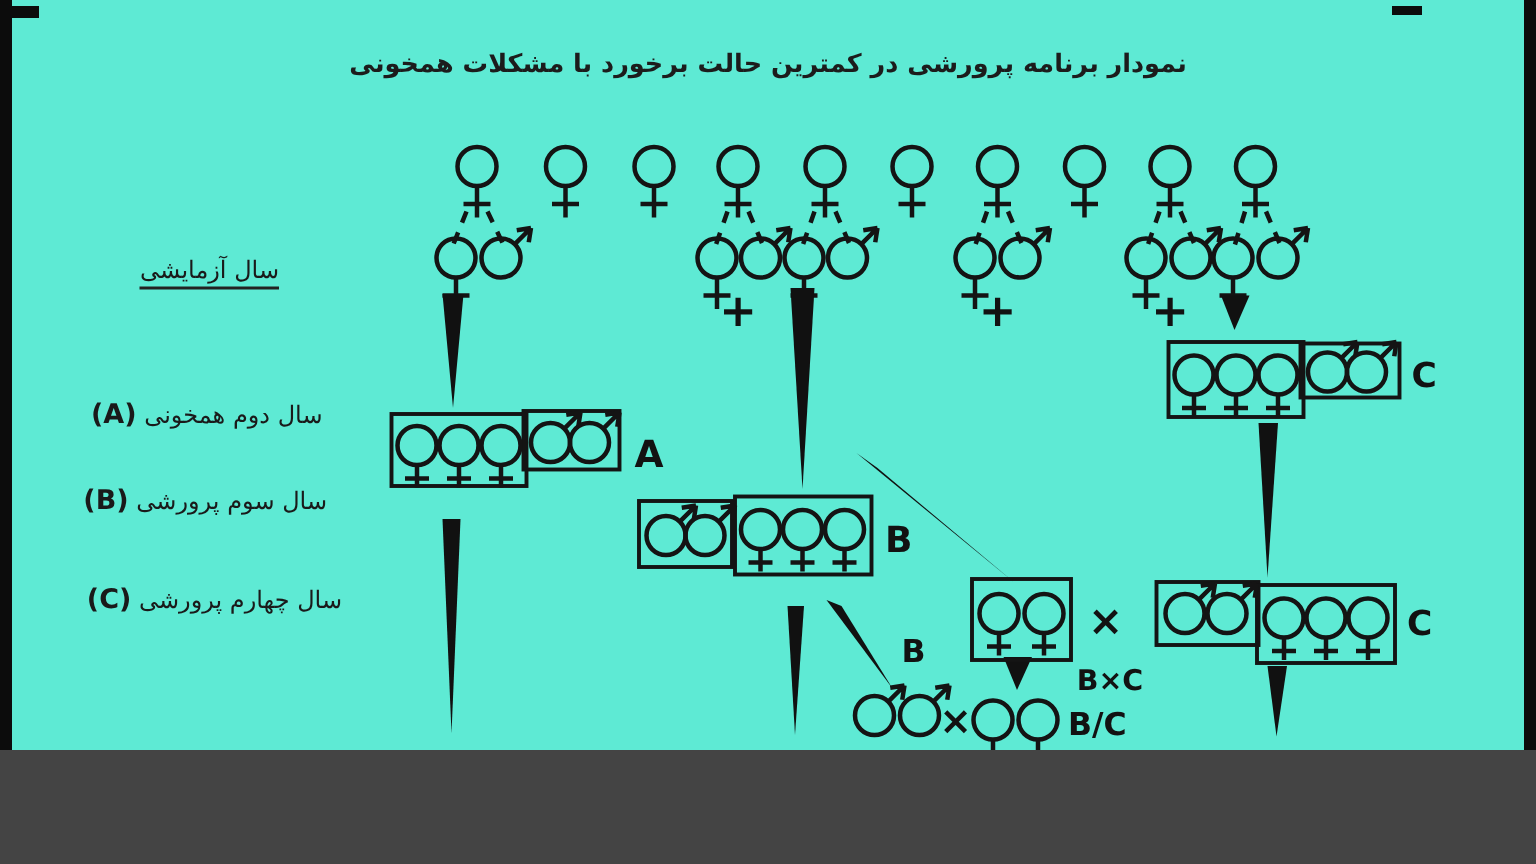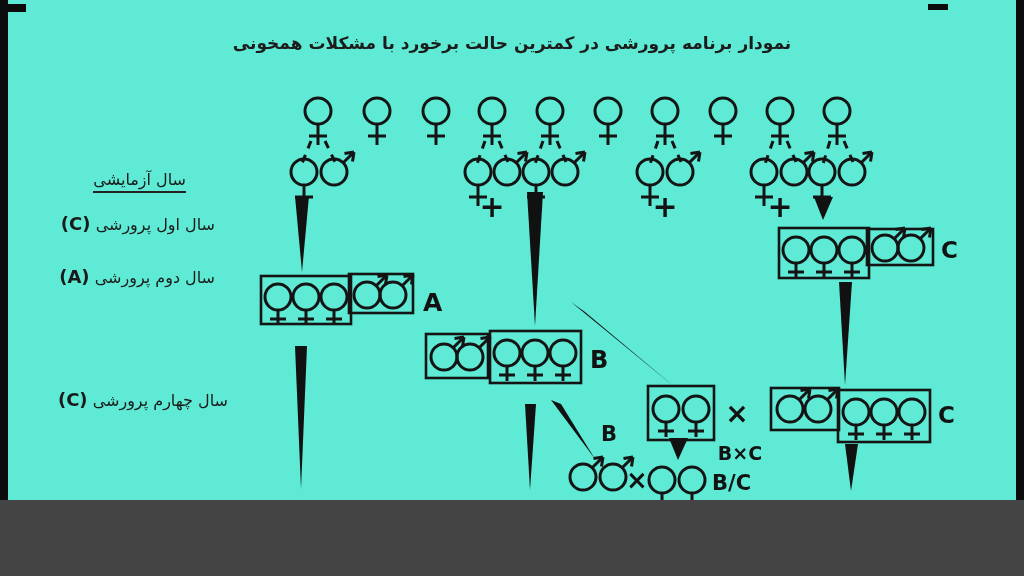--- a/index.html
+++ b/index.html
@@ -34,27 +34,27 @@
   <div class="edge" style="left:0;top:0;width:8px;height:576px;"></div>
   <div class="edge" style="left:1016px;top:0;width:8px;height:576px;"></div>
   <div class="edge" style="left:8px;top:4px;width:18px;height:8px;"></div>
   <div class="edge" style="left:928px;top:4px;width:20px;height:6px;"></div>
   <div class="edge" style="left:8px;top:564px;width:120px;height:12px;"></div>
 
   <div class="title" dir="rtl">نمودار برنامه پرورشی در کمترین حالت برخورد با مشکلات همخونی</div>
 
   <div class="sb sb-heading" style="right:838px;top:170px;">سال آزمایشی</div>
 
-  <div class="sb" style="right:809px;top:213px;">
-    <span>سال اول پرورشی</span>
-    <span class="llt">(C)</span>
-  </div>
   <div class="sb" style="right:809px;top:266px;">
-    <span>سال دوم پرورشی</span>
+    <span>سال دوم همخونی</span>
     <span class="llt">(A)</span>
+  </div>
+  <div class="sb" style="right:806px;top:323px;">
+    <span>سال سوم پرورشی</span>
+    <span class="llt">(B)</span>
   </div>
   <div class="sb" style="right:796px;top:389px;margin-left:14px;">
     <span>سال چهارم پرورشی</span>
     <span class="llt">(C)</span>
   </div>
 
   <svg class="diagram" width="1024" height="576" viewBox="0 0 1024 576">
     <defs>
       <g id="female">
         <circle cx="0" cy="0" r="13" fill="none" stroke="#141414" stroke-width="3"></circle>

